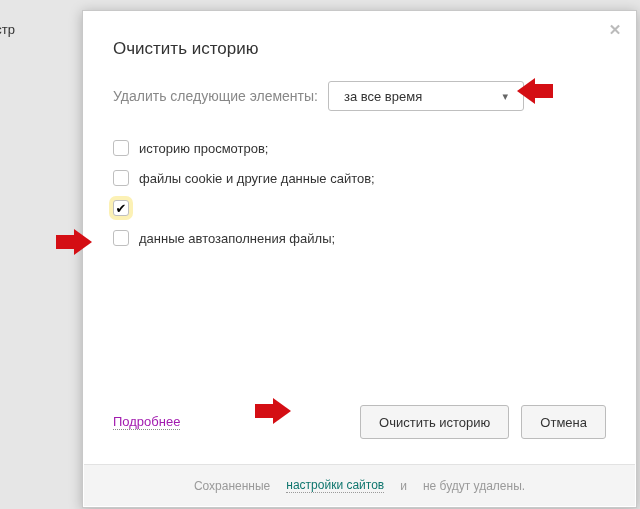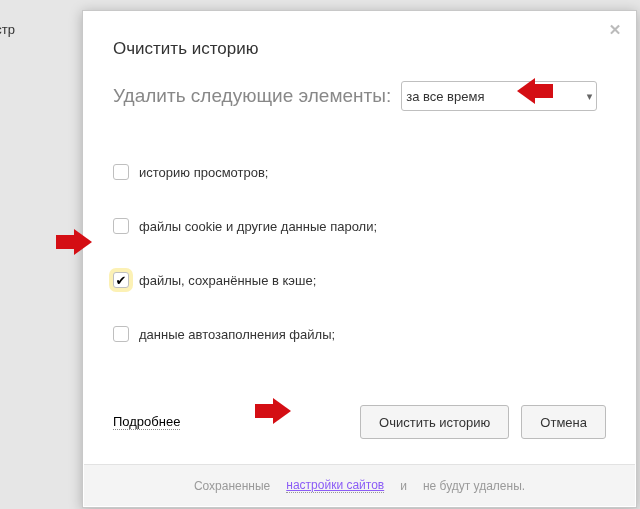--- a/index.html
+++ b/index.html
@@ -45,49 +45,48 @@
     color: #333;
     padding: 28px 0 0 30px;
   }
   .row-prompt {
     display: flex;
     align-items: center;
     gap: 10px;
     padding: 22px 0 0 30px;
   }
   .prompt-label {
-    font-size: 19px;
+    font-size: 14px;
     color: #888;
   }
   .select {
     width: 196px; height: 30px;
     border: 1px solid #bfbfbf;
     border-radius: 3px;
     background: #fff;
     display: flex;
     align-items: center;
     justify-content: space-between;
-    padding: 0 4px;
+    padding: 0 15px;
     font-size: 13px;
     color: #333;
     cursor: pointer;
   }
   .chevron { color: #666; font-size: 11px; }
   .checklist {
     padding: 22px 0 0 30px;
   }
   .check-row {
     display: flex;
     align-items: center;
     gap: 10px;
     height: 30px;
     font-size: 13px;
     color: #333;
     cursor: pointer;
-    margin-top: 24px;
   }
   .box {
     width: 16px; height: 16px;
     border: 1px solid #bfbfbf;
     border-radius: 3px;
     background: #fff;
     display: inline-flex;
     align-items: center;
     justify-content: center;
     font-size: 13px;
@@ -103,21 +102,21 @@
     top: 394px;
     display: flex;
     align-items: center;
     justify-content: flex-end;
     gap: 12px;
   }
   .more-link {
     position: absolute;
     left: 0;
     font-size: 13px;
-    color: #000000;
+    color: #a21caf;
     text-decoration: none;
     border-bottom: 1px dotted #888;
     cursor: pointer;
   }
   .btn {
     height: 34px;
     padding: 0 18px;
     border: 1px solid #bcbcbc;
     border-radius: 3px;
     background: #f5f5f5;
@@ -134,24 +133,23 @@
     background: #f4f4f4;
     border-top: 1px solid #e2e2e2;
     font-size: 12px;
     color: #9a9a9a;
     display: flex;
     align-items: center;
     justify-content: center;
     gap: 16px;
   }
   .footer .dotted {
-    color: #8b5cf6;
+    color: #0f766e;
     border-bottom: 1px dotted #9a9a9a;
     cursor: pointer;
-    text-decoration: underline;
   }
   
   .arrow {
     position: absolute;
     width: 0; height: 0;
   }
   .arrow-left {
     border-top: 13px solid transparent;
     border-bottom: 13px solid transparent;
     border-right: 18px solid #d40e14;
@@ -197,25 +195,24 @@
     </div>
   </div>
 
   <div class="checklist">
     <div class="check-row">
       <span class="box"></span>
       <span>историю просмотров;</span>
     </div>
     <div class="check-row">
       <span class="box"></span>
-      <span>файлы cookie и другие данные пароли;</span>
+      <span>файлы cookie и другие данные сайтов;</span>
     </div>
     <div class="check-row">
       <span class="box checked">✔</span>
-      <span>файлы, сохранённые в кэше;</span>
     </div>
     <div class="check-row">
       <span class="box"></span>
       <span>данные автозаполнения файлы;</span>
     </div>
   </div>
 
   <div class="actions-row">
     <a class="more-link">Подробнее</a>
     <div class="btn">Очистить историю</div>

